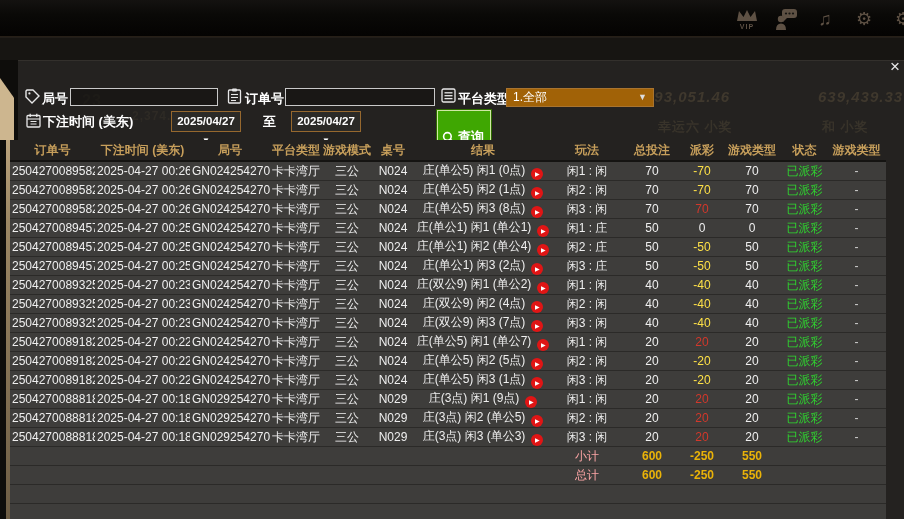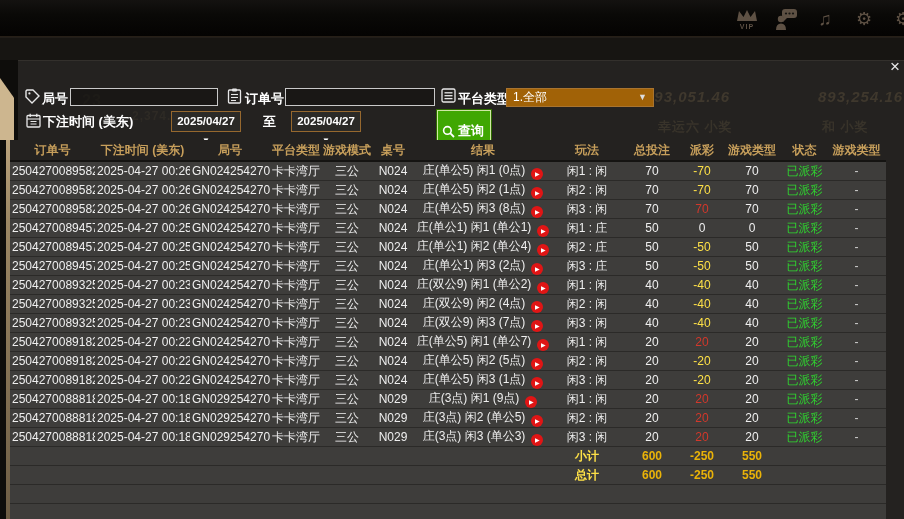--- a/index.html
+++ b/index.html
@@ -42,38 +42,38 @@
   .flabel{position:absolute;color:#fff;font-size:13px;font-weight:bold;white-space:nowrap;}
   .ficon{position:absolute;color:#e8e8e8;}
   .text-input{position:absolute;height:16px;background:rgba(16,14,12,.55);
           border:1px solid #c9c9c9;color:#eee;font-size:12px;padding:0 4px;outline:none;}
   .plat-select{position:absolute;left:506px;top:88px;width:140px;height:17px;background:#a16207;
           border:1px solid #a9742f;color:#fff;font-size:12px;line-height:17px;padding-left:6px;cursor:pointer;}
   .plat-select .arrow{position:absolute;right:6px;top:0;font-size:9px;color:#ddd;}
   .date-box{position:absolute;top:111px;width:68px;height:19px;background:#2b2a27;border:1px solid #96682e;
           color:#fff;font-size:11.5px;font-weight:bold;text-align:center;line-height:19px;cursor:pointer;}
   .date-box .arrow{font-size:8px;position:relative;top:-1px;}
-  .search-btn{position:absolute;left:437px;top:110px;height:20px;padding:10px 6px 0 4px;background:#3fa702;
+  .search-btn{position:absolute;left:437px;top:110px;height:20px;padding:16px 6px 0 4px;background:#3fa702;
           border:1px solid #cfe8a4;outline:1px solid #2f6b00;color:#fff;font-size:13px;font-weight:bold;
           display:flex;align-items:center;gap:3px;cursor:pointer;}
 
   
   table.grid{position:absolute;top:140px;left:10px;width:876px;border-collapse:collapse;
           table-layout:fixed;font-size:12px;color:#efefef;}
   table.grid th{color:#c79f5b;font-weight:bold;height:18px;background:#242220;
           border-bottom:2px solid #151412;text-align:center;white-space:nowrap;overflow:hidden;}
   table.grid td{height:18px;background:#3e3d3b;border-bottom:1px solid #2b2a28;
           text-align:center;white-space:nowrap;overflow:hidden;padding:0 2px;}
   td.al{text-align:left;padding-left:4px;}
   td.play-type{text-align:left;padding-left:8px;}
   .neg{color:#fde047;}
   .pos{color:#d2382b;}
   .status-paid{color:#2fd42f;}
   .mode-dash{color:#cfcfcf;}
-  .sum-label{color:#fde047;font-weight:bold;}
+  .sum-label{color:#fca5a5;font-weight:normal;}
   .sum-val{color:#eab308;font-weight:bold;}
   .play-btn{display:inline-block;width:12px;height:12px;border-radius:50%;background:#e01515;
           color:#fff;font-size:6px;line-height:12px;text-align:center;vertical-align:-2px;
           margin-left:6px;cursor:pointer;}
   .result-txt{display:inline-block;}
 </style>
 </head>
 <body>
 
 <div class="screen">
@@ -106,21 +106,21 @@
       <div class="tb-icon">
           <span>⚙</span>
         </div>
     </div>
   </div>
   <div class="subtop"></div>
 
   <div class="modal"></div>
 
   <div class="ghost" style="left:645px;top:88px;font-size:15px;">893,051.46</div>
-  <div class="ghost" style="left:818px;top:88px;font-size:15px;">893,254.16</div>
+  <div class="ghost" style="left:818px;top:88px;font-size:15px;">639,439.33</div>
   <div class="ghost small" style="left:658px;top:118px;font-size:13px;">幸运六 小奖</div>
   <div class="ghost small" style="left:822px;top:118px;font-size:13px;">和 小奖</div>
   <div class="ghost small" style="left:82px;top:92px;font-size:16px;opacity:.5;">23</div>
   <div class="ghost small" style="left:132px;top:92px;font-size:12px;opacity:.5;margin-top:17px;">2,374.4</div>
 
   <div class="leftrail"></div>
   <div class="wedge-strip"></div>
   <div class="wedge-tip"></div>
 
   <div class="close-btn">×</div>

